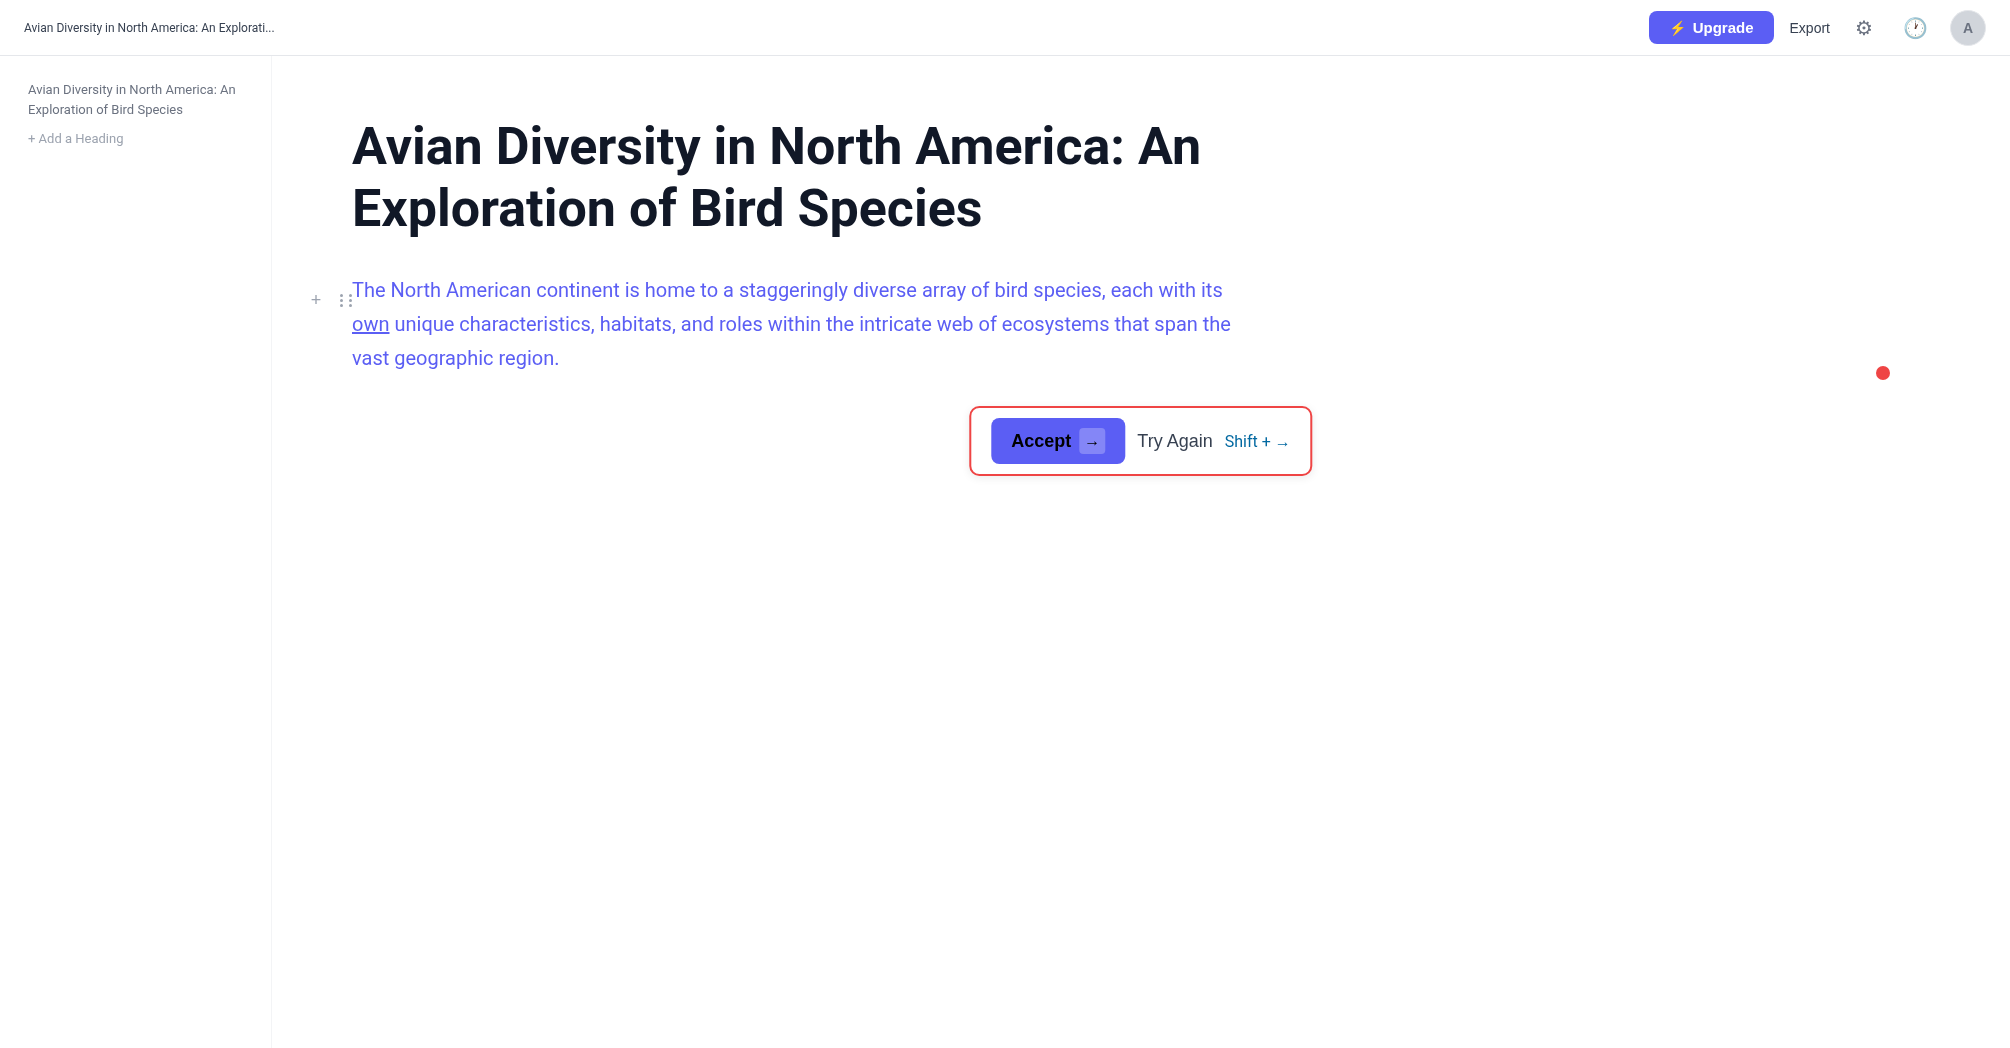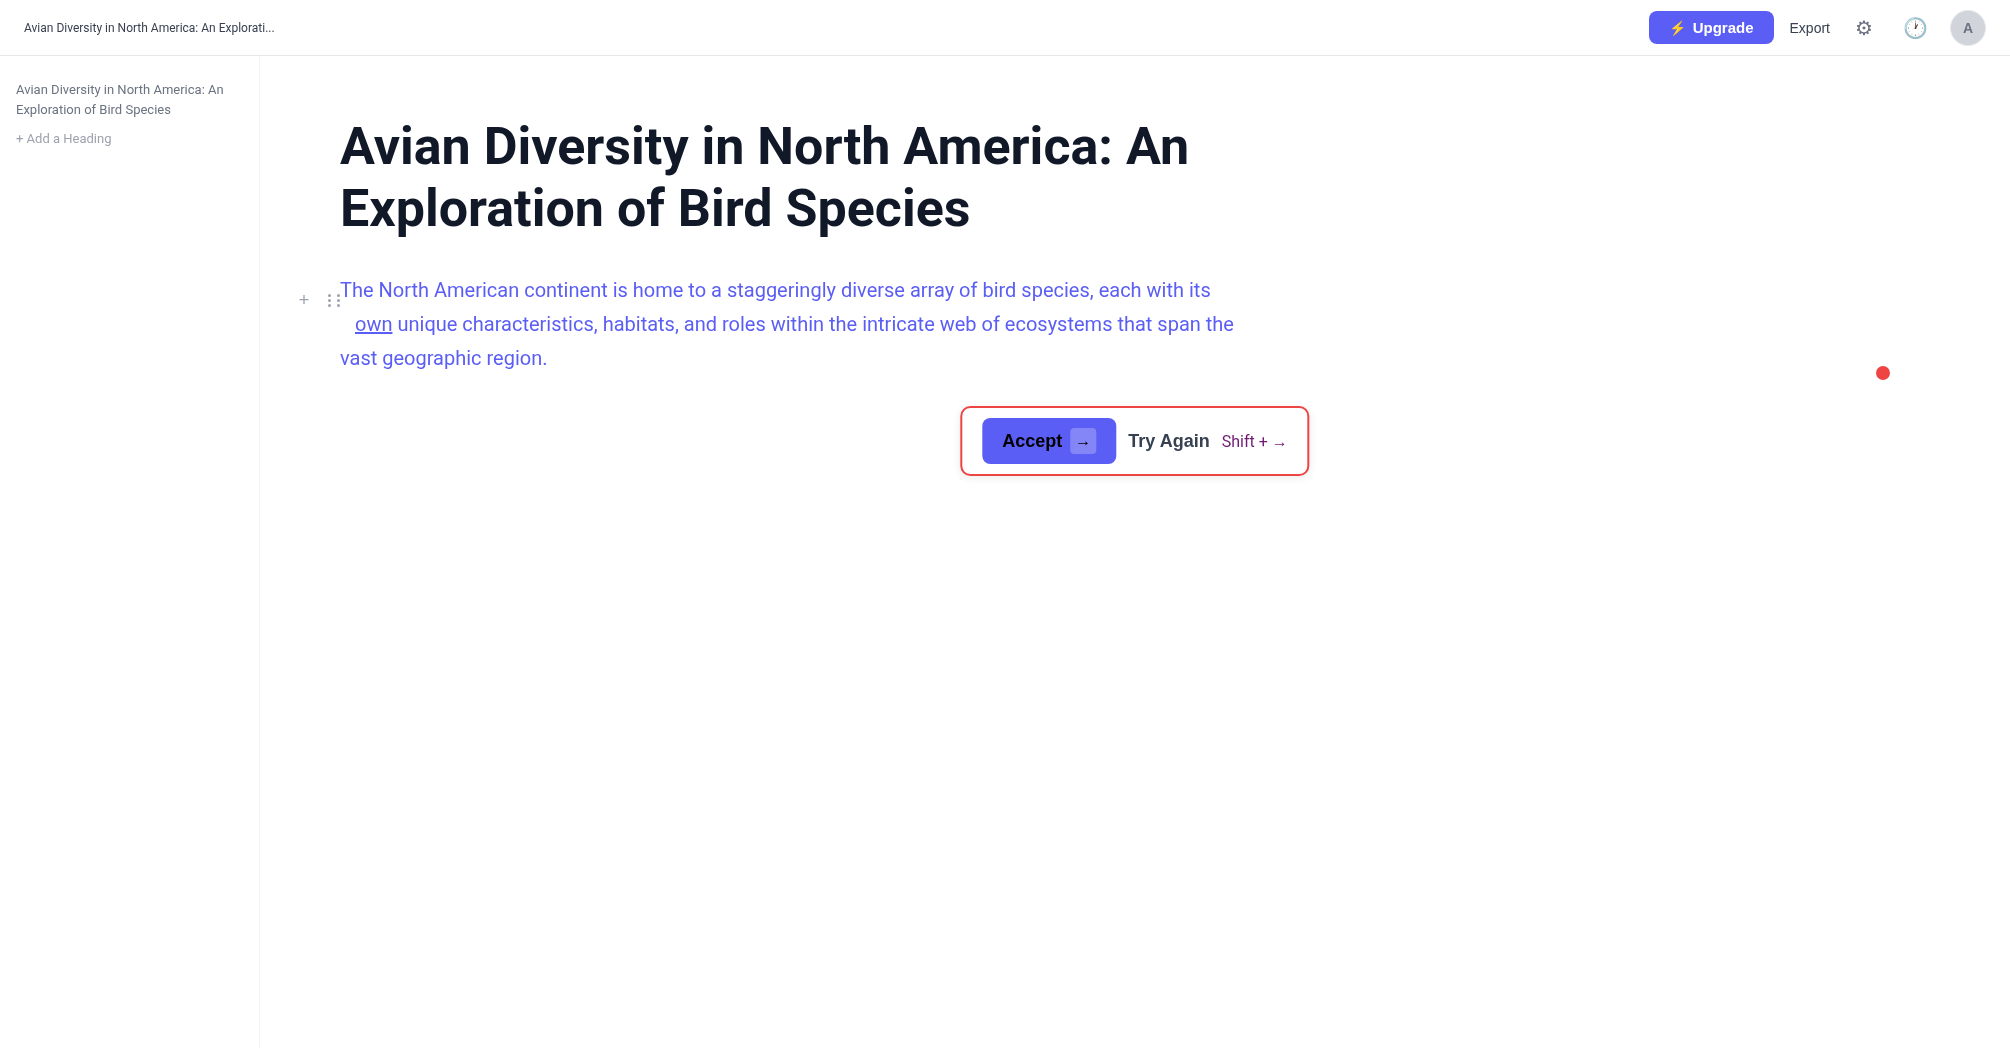--- a/index.html
+++ b/index.html
@@ -98,20 +98,21 @@
       justify-content: center;
       font-size: 14px;
       color: #6b7280;
       font-weight: 600;
     }
 
     
     .main-layout {
       display: flex;
       height: calc(1048px - 56px);
+      padding-left: 12px;
     }
 
     
     .sidebar {
       width: 260px;
       padding: 24px 16px;
       border-right: 1px solid #f3f4f6;
       flex-shrink: 0;
     }
 
@@ -176,21 +177,20 @@
     .doc-paragraph {
       font-size: 20px;
       color: #5b5ef4;
       line-height: 1.7;
       max-width: 900px;
       margin-bottom: 24px;
     }
 
     .doc-paragraph .underlined {
       text-decoration: underline;
-      margin-left: 15px;
     }
 
     
     .red-dot {
       position: absolute;
       right: 120px;
       top: 310px;
       width: 14px;
       height: 14px;
       background: #ef4444;
@@ -240,34 +240,34 @@
       height: 26px;
       font-size: 16px;
     }
 
     .try-again-btn {
       background: none;
       border: none;
       font-size: 18px;
       color: #374151;
       cursor: pointer;
-      font-weight: 700;
+      font-weight: 400;
     }
 
     .shortcut-hint {
       display: flex;
       align-items: center;
       gap: 4px;
       font-size: 16px;
       color: #9ca3af;
     }
 
     .shortcut-key {
       font-size: 16px;
-      color: #701a75;
+      color: #0369a1;
     }
 
     
     .drag-dots {
       display: grid;
       grid-template-columns: 1fr 1fr;
       gap: 2px;
       width: 16px;
     }
 

